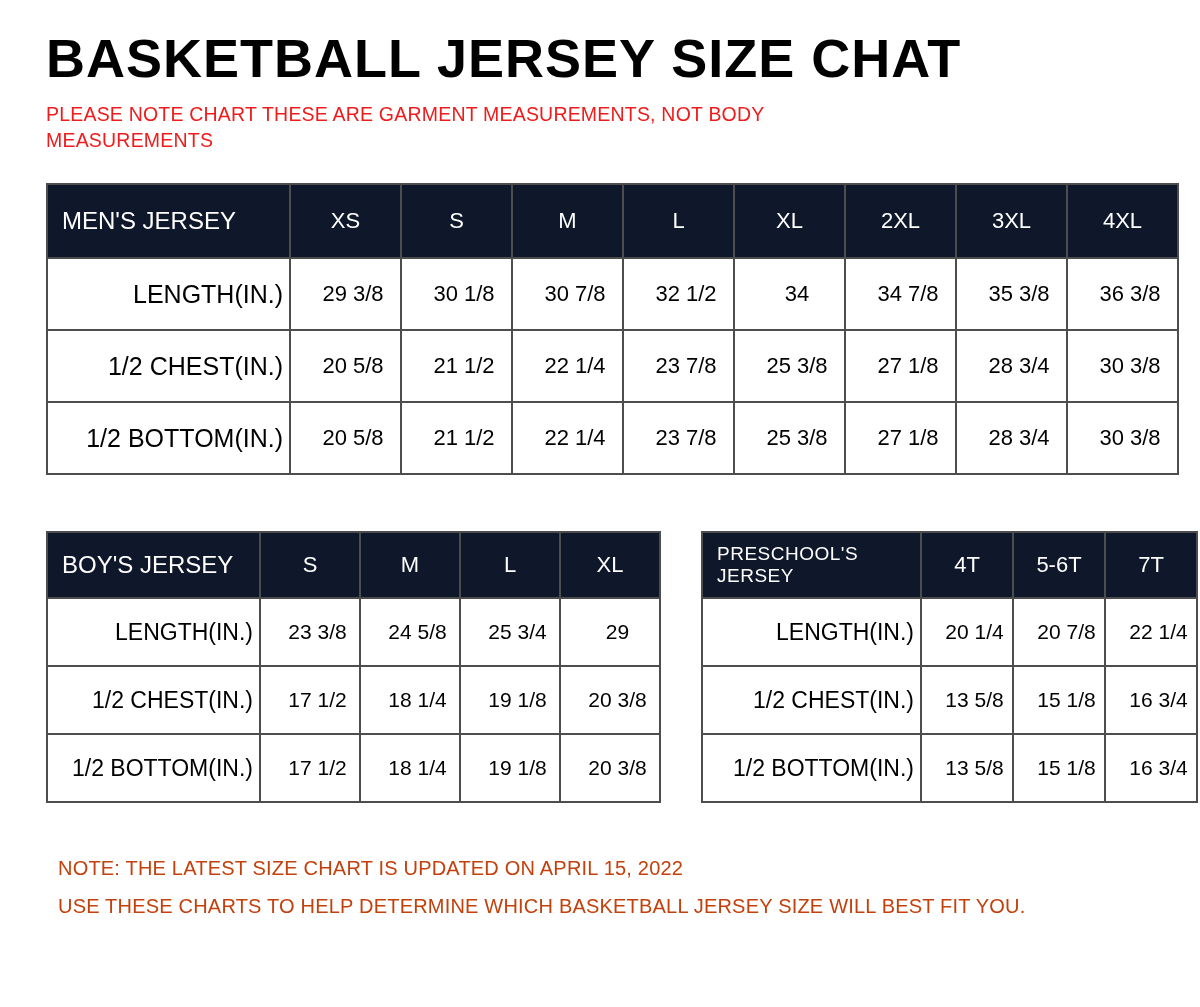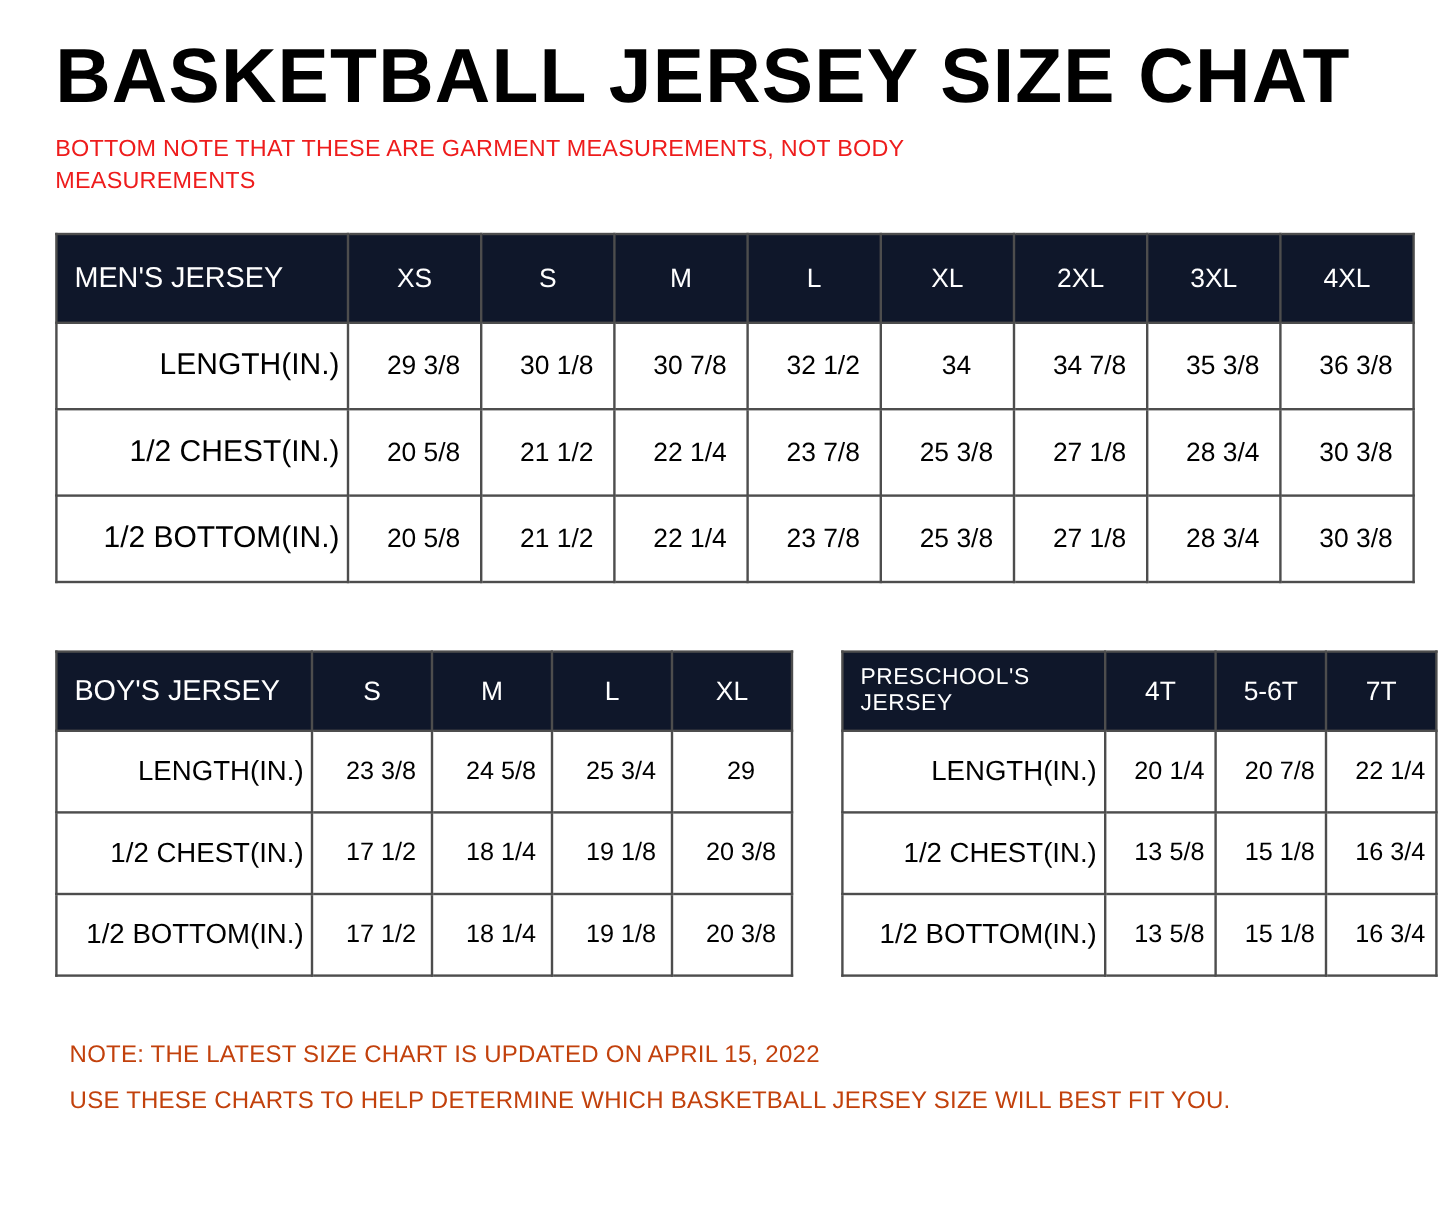--- a/index.html
+++ b/index.html
@@ -15,21 +15,21 @@
     position: relative;
     overflow: hidden;
   }
   .page {
     padding: 22px 24px 0 24px;
     box-sizing: border-box;
     width: 1200px;
     height: 1007px;
   }
   .title {
-    font-size: 64px;
+    font-size: 54px;
     font-weight: 700;
     letter-spacing: 1px;
     line-height: 1.05;
     margin: 8px 0 14px 22px;
     white-space: nowrap;
   }
   .note-top {
     color: #ee1c1c;
     font-size: 19.5px;
     line-height: 1.35;
@@ -114,21 +114,21 @@
   }
   .notes-bottom div { white-space: nowrap; }
 </style>
 </head>
 <body>
 
 <div class="page">
 
   <div class="title">BASKETBALL JERSEY SIZE CHAT</div>
 
-  <div class="note-top">BOTTOM NOTE THAT THESE ARE GARMENT MEASUREMENTS, NOT BODY MEASUREMENTS</div>
+  <div class="note-top">PLEASE NOTE CHART THESE ARE GARMENT MEASUREMENTS, NOT BODY MEASUREMENTS</div>
 
   <table id="mens-table">
     <colgroup>
       <col class="c-label">
       <col class="c-size">
         <col class="c-size">
         <col class="c-size">
         <col class="c-size">
       <col class="c-size">
         <col class="c-size">

